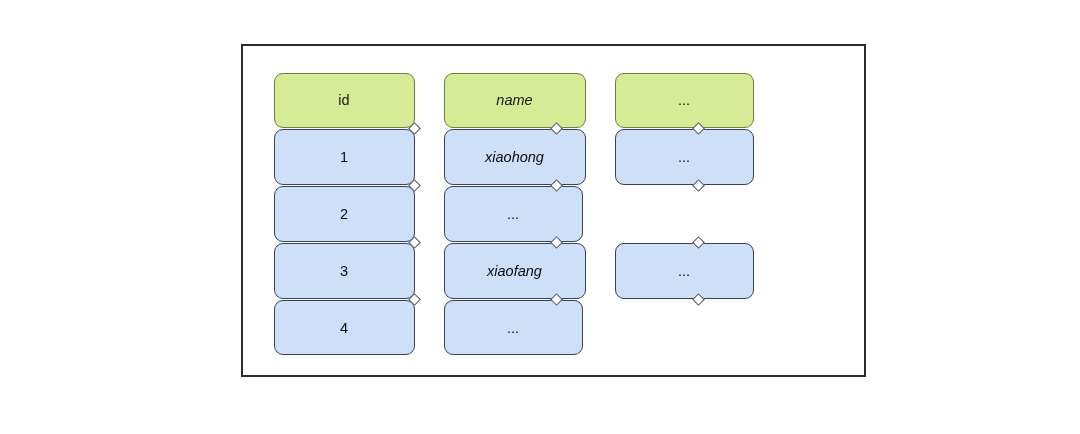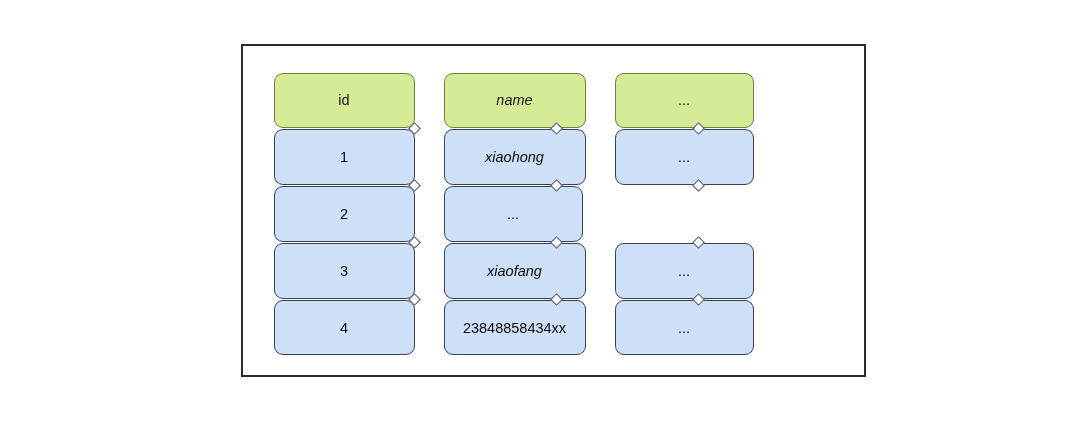--- a/index.html
+++ b/index.html
@@ -112,21 +112,20 @@
     </div>
 
     <div class="table-row data-row">
       <div class="cell col-0">3</div>
       <div class="cell col-2">xiaofang</div>
       <div class="cell col-3">...</div>
     </div>
 
     <div class="table-row data-row">
       <div class="cell col-0">4</div>
-      <div class="cell col-1">23848858434xx</div>
       <div class="cell col-3">...</div>
     </div>
 
   <div class="diamond" style="left: 136.5px; top: 52.3px;"></div>
       <div class="diamond" style="left: 278.5px; top: 52.3px;"></div>
       <div class="diamond" style="left: 420.5px; top: 52.3px;"></div>
       <div class="diamond" style="left: 136.5px; top: 109.1px;"></div>
       <div class="diamond" style="left: 278.5px; top: 109.1px;"></div>
       <div class="diamond" style="left: 420.5px; top: 109.1px;"></div>
       <div class="diamond" style="left: 136.5px; top: 165.9px;"></div>

